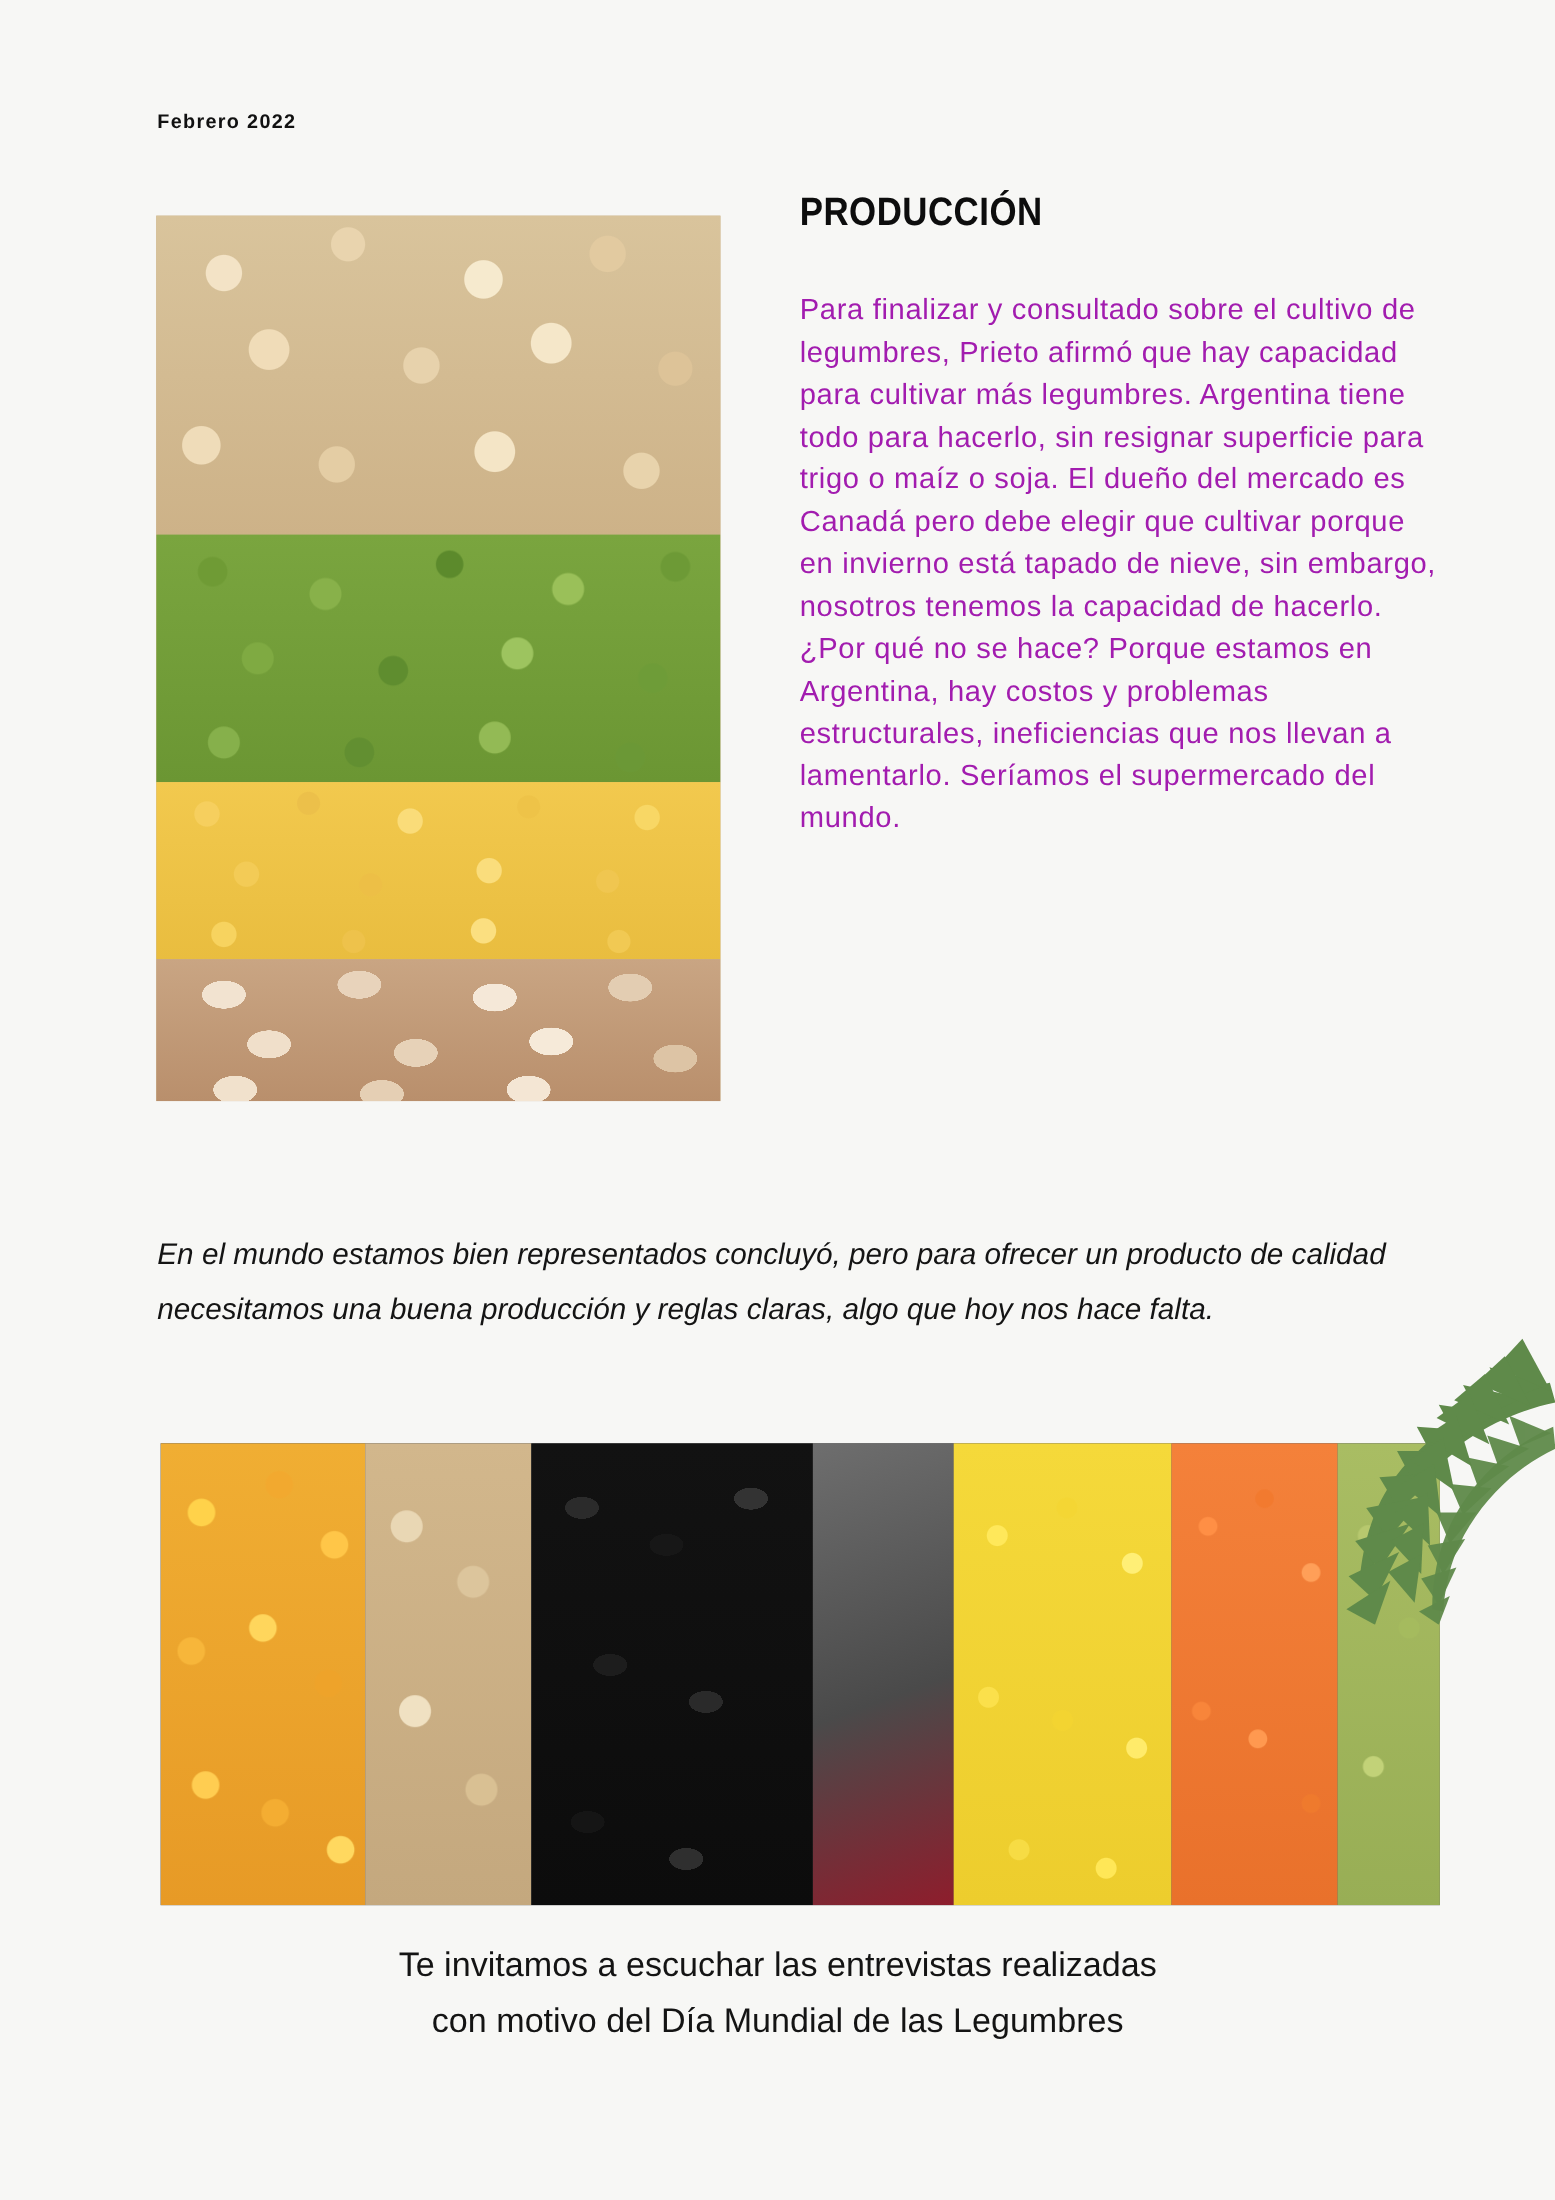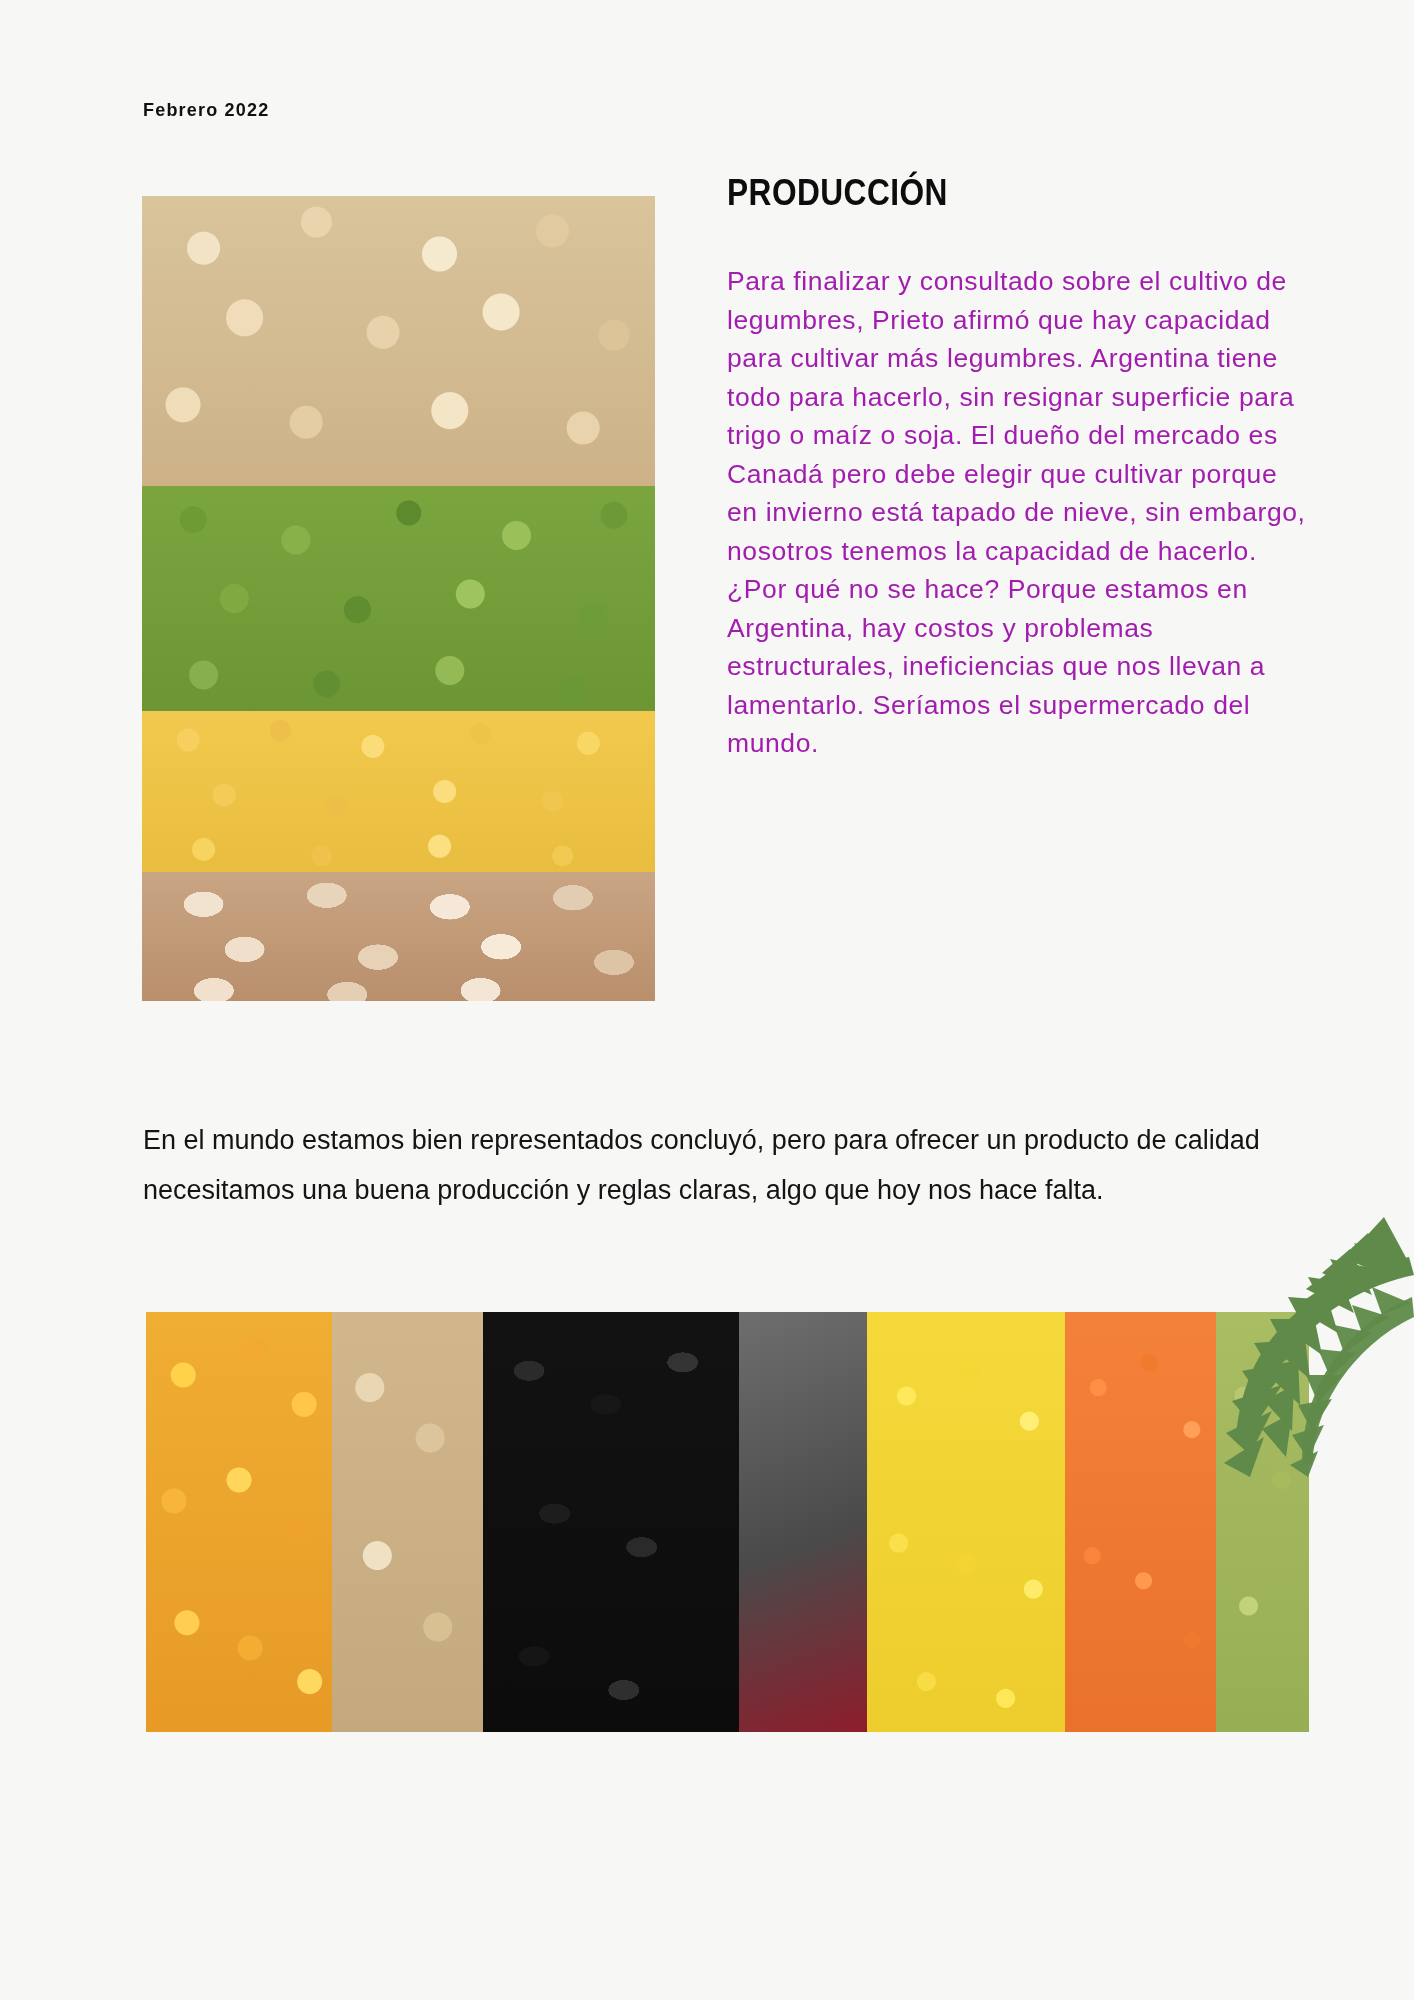--- a/index.html
+++ b/index.html
@@ -149,20 +149,21 @@
 
   
   .mid-paragraph {
     position: absolute;
     left: 143px;
     top: 1115px;
     width: 1130px;
     font-size: 27px;
     line-height: 50px;
     color: #141414;
+    font-style: italic;
   }
 
   
   .bottom-image {
     position: absolute;
     left: 146px;
     top: 1312px;
     width: 1163px;
     height: 420px;
     overflow: hidden;
@@ -287,20 +288,24 @@
   <div class="bottom-image">
     <div class="bi-col bi-corn"></div>
     <div class="bi-col bi-chickpea"></div>
     <div class="bi-col bi-black"></div>
     <div class="bi-col bi-dark"></div>
     <div class="bi-col bi-yellow"></div>
     <div class="bi-col bi-orange"></div>
     <div class="bi-col bi-green"></div>
   </div>
 
+  <div class="closing">
+    <div>Te invitamos a escuchar las entrevistas realizadas</div>
+    <div>con motivo del Día Mundial de las Legumbres</div>
+  </div>
 
   <svg class="palm" viewBox="0 0 360 330">
     <g fill="#5f8a4a">
       <path d="M355 110 C300 120 250 150 215 195 C195 222 185 255 182 290 L192 292 C198 255 212 225 235 200 C270 163 312 138 360 128 Z"></path>
       <g>
         <path d="M352 112 L300 96 L316 126 Z"></path>
         <path d="M330 124 L276 112 L292 142 Z"></path>
         <path d="M308 138 L254 130 L270 160 Z"></path>
         <path d="M288 154 L234 150 L250 180 Z"></path>
         <path d="M270 172 L216 172 L232 202 Z"></path>

